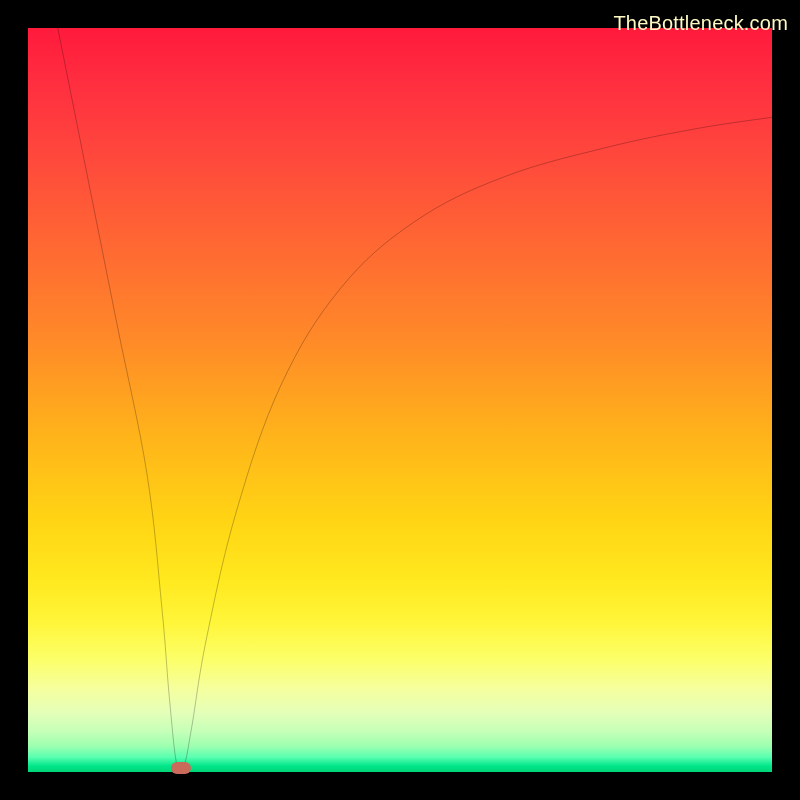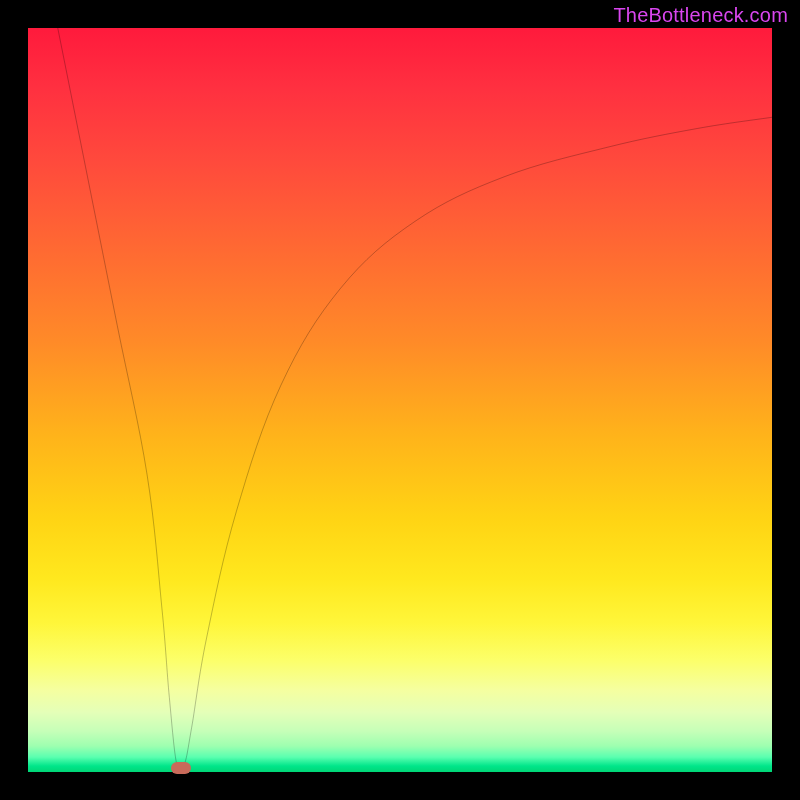--- a/index.html
+++ b/index.html
@@ -55,23 +55,23 @@
   .marker {
     position: absolute;
     width: 20px;
     height: 12px;
     border-radius: 6px / 6px;
     background: #c96a5a;
     transform: translate(-50%, -50%);
   }
   .watermark {
     position: absolute;
-    top: 4px;
+    top: 12px;
     right: 12px;
-    color: #d946ef;
+    color: #fef9c3;
     font-size: 20px;
     font-weight: 500;
     letter-spacing: 0.2px;
   }
 </style>
 </head>
 <body>
 
 <div class="frame">
 

